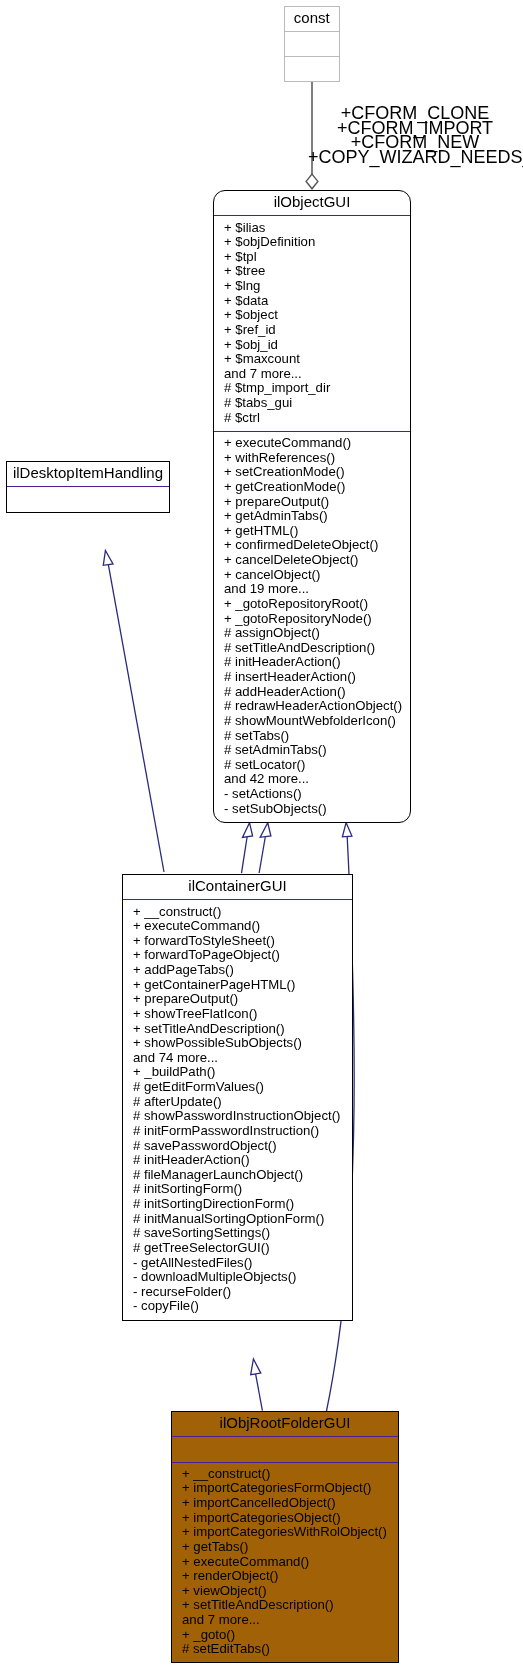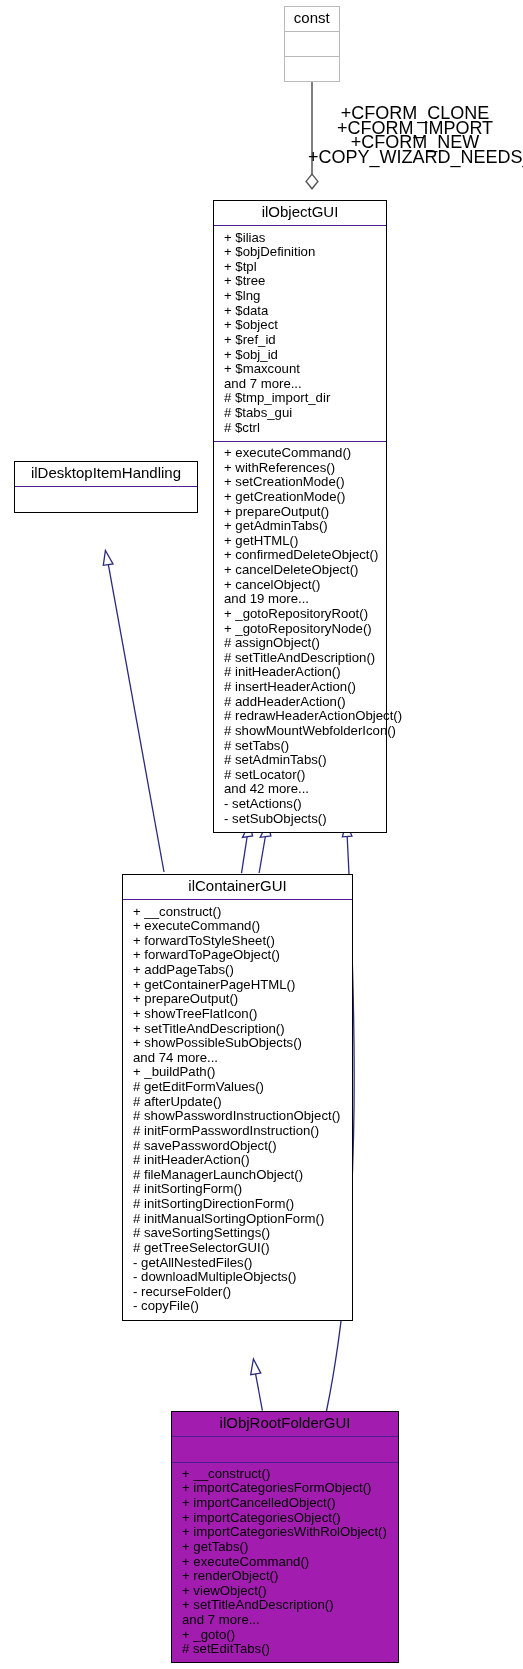--- a/index.html
+++ b/index.html
@@ -7,21 +7,21 @@
   body {
     width:523px; height:1669px; position:relative; overflow:hidden;
     font-family:"Liberation Sans", sans-serif;
     font-size:13.2px; color:#000;
   }
   #diagram { position:absolute; left:0; top:0; width:523px; height:1669px; }
   svg#edges { position:absolute; left:0; top:0; }
   .node { position:absolute; box-sizing:border-box; background:#fff;
           border:1px solid #000; line-height:14.63px; filter:blur(0px); }
   .node.grayed { border-color:#bbb; }
-  .node.highlight { background:#a21caf; }
+  .node.highlight { background:#a16207; }
   .node .title { text-align:center; height:24.4px; line-height:22.6px;
                  overflow:hidden; white-space:nowrap; font-size:15px; }
   .node .sect { border-top:1px solid #4c1d95; padding:4.2px 0 5.6px 10px; white-space:nowrap; }
   .node.grayed .sect { border-top-color:#bbb; }
   .node .sect.empty { height:24.2px; padding:0; }
   .node .row { height:14.63px; white-space:nowrap; }
   .edge-label { position:absolute; text-align:center; font-size:0; filter:blur(0px); }
   .edge-label > div { line-height:14.55px; height:14.55px; white-space:pre; font-size:18px; }
 </style>
 </head>
@@ -52,21 +52,21 @@
   <g>
     <path d="M262.4,1410.6 L255.6,1374.0" fill="none" stroke="#2a2a7c" stroke-width="1.3"></path>
     <polygon points="253.4,1359 250.7,1374.7 260.8,1373.1" fill="#fff" stroke="#2a2a7c" stroke-width="1.3"></polygon>
   </g>
 </svg>
   <div class="node grayed" style="left:284px;top:5.6px;width:55.5px;">
     <div class="title">const</div>
     <div class="sect empty"></div>
     <div class="sect empty"></div>
   </div>
-  <div class="node" style="left:213px;top:200px;width:174px;">
+  <div class="node" style="left:213px;top:190px;width:198px;border-radius:12px;">
     <div class="title">ilObjectGUI</div>
     <div class="sect">
       <div class="row">+ $ilias</div>
       <div class="row">+ $objDefinition</div>
       <div class="row">+ $tpl</div>
       <div class="row">+ $tree</div>
       <div class="row">+ $lng</div>
       <div class="row">+ $data</div>
       <div class="row">+ $object</div>
       <div class="row">+ $ref_id</div>
@@ -99,21 +99,21 @@
       <div class="row"># redrawHeaderActionObject()</div>
       <div class="row"># showMountWebfolderIcon()</div>
       <div class="row"># setTabs()</div>
       <div class="row"># setAdminTabs()</div>
       <div class="row"># setLocator()</div>
       <div class="row">and 42 more...</div>
       <div class="row">- setActions()</div>
       <div class="row">- setSubObjects()</div>
     </div>
   </div>
-  <div class="node" style="left:6px;top:461px;width:184px;margin-left:8px;">
+  <div class="node" style="left:6px;top:461px;width:164px;">
     <div class="title">ilDesktopItemHandling</div>
     <div class="sect empty"></div>
   </div>
   <div class="node" style="left:94px;top:874px;width:231px;margin-left:28px;">
     <div class="title">ilContainerGUI</div>
     <div class="sect">
       <div class="row">+ __construct()</div>
       <div class="row">+ executeCommand()</div>
       <div class="row">+ forwardToStyleSheet()</div>
       <div class="row">+ forwardToPageObject()</div>

